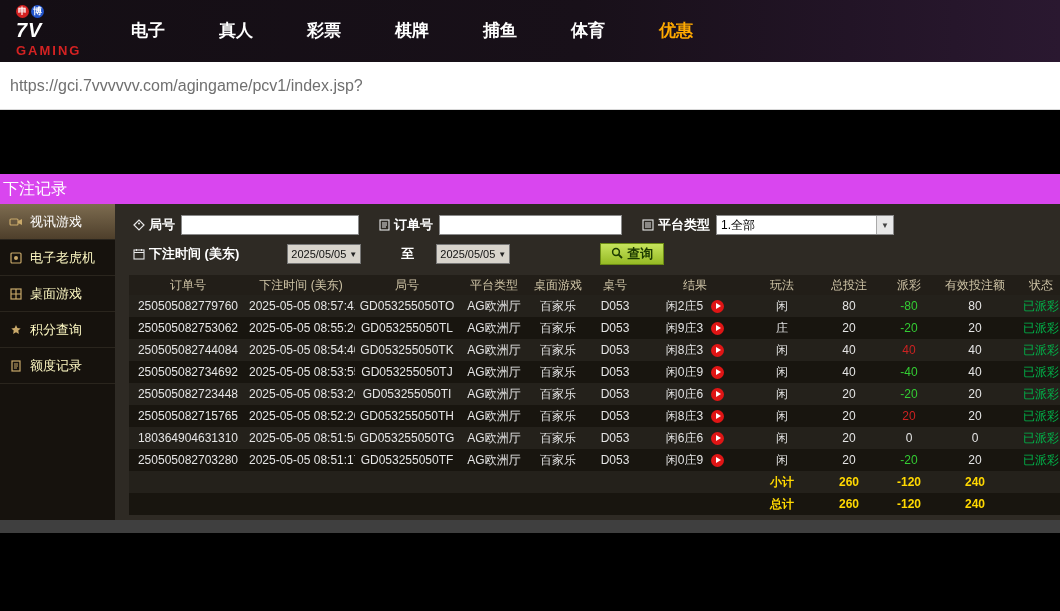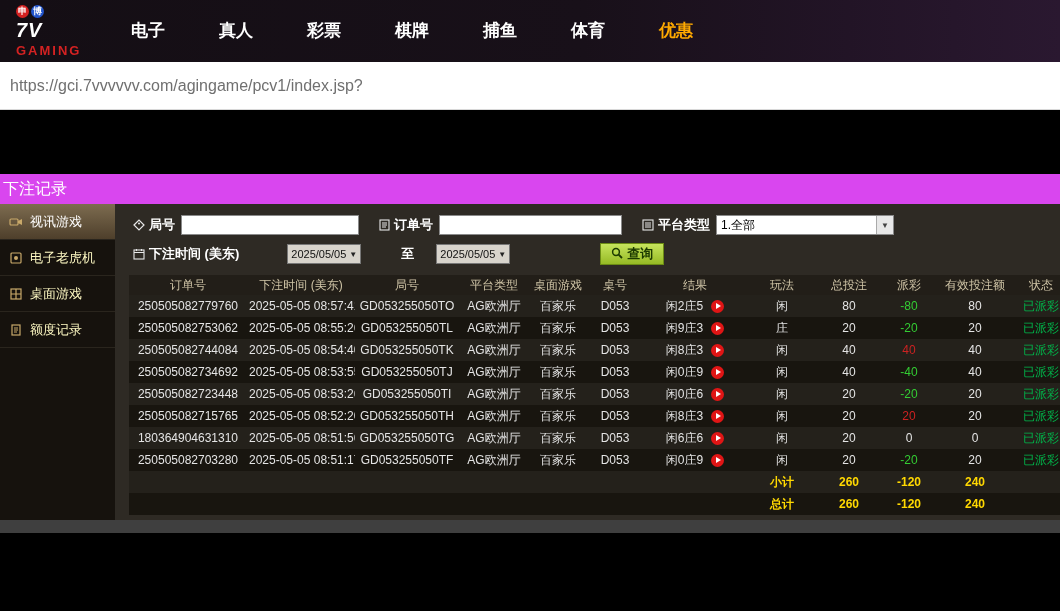--- a/index.html
+++ b/index.html
@@ -157,20 +157,28 @@
             <svg width="14" height="14" viewBox="0 0 14 14">
               <rect x="2" y="2" width="10" height="10" fill="none" stroke="#c9a96a" stroke-width="1.2"></rect>
               <path d="M2 7h10M7 2v10" stroke="#c9a96a" stroke-width="1.2"></path>
             </svg>
           </span>
           <span>桌面游戏</span>
         </div>
         <div class="side-item">
           <span class="side-icon">
             <svg width="14" height="14" viewBox="0 0 14 14">
+              <path d="M7 2l1.4 3 3.3.4-2.4 2.2.6 3.3L7 9.3 4.1 10.9l.6-3.3-2.4-2.2 3.3-.4z" fill="#c9a96a"></path>
+            </svg>
+          </span>
+          <span>积分查询</span>
+        </div>
+        <div class="side-item">
+          <span class="side-icon">
+            <svg width="14" height="14" viewBox="0 0 14 14">
               <rect x="3" y="2" width="8" height="10" fill="none" stroke="#c9a96a" stroke-width="1.2"></rect>
               <path d="M5 5h4M5 7h4M5 9h3" stroke="#c9a96a" stroke-width="1"></path>
             </svg>
           </span>
           <span>额度记录</span>
         </div>
       </aside>
 
     <section class="content">
 

